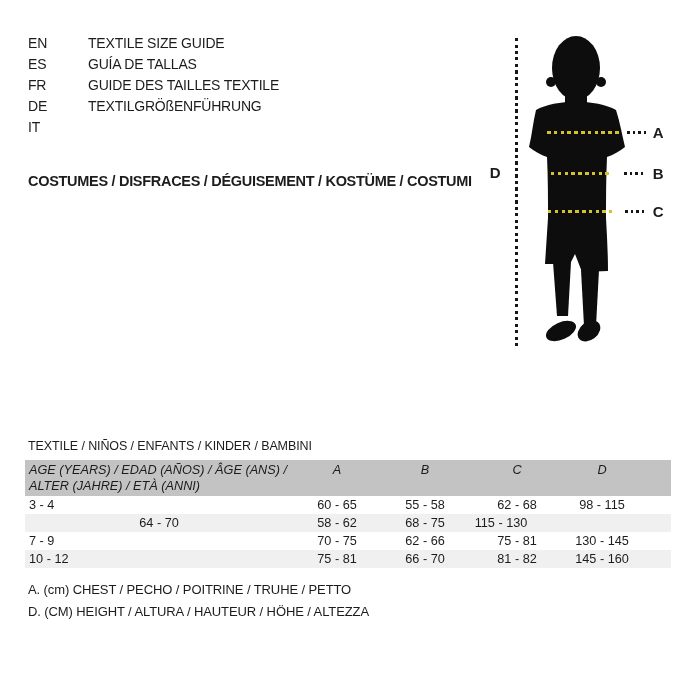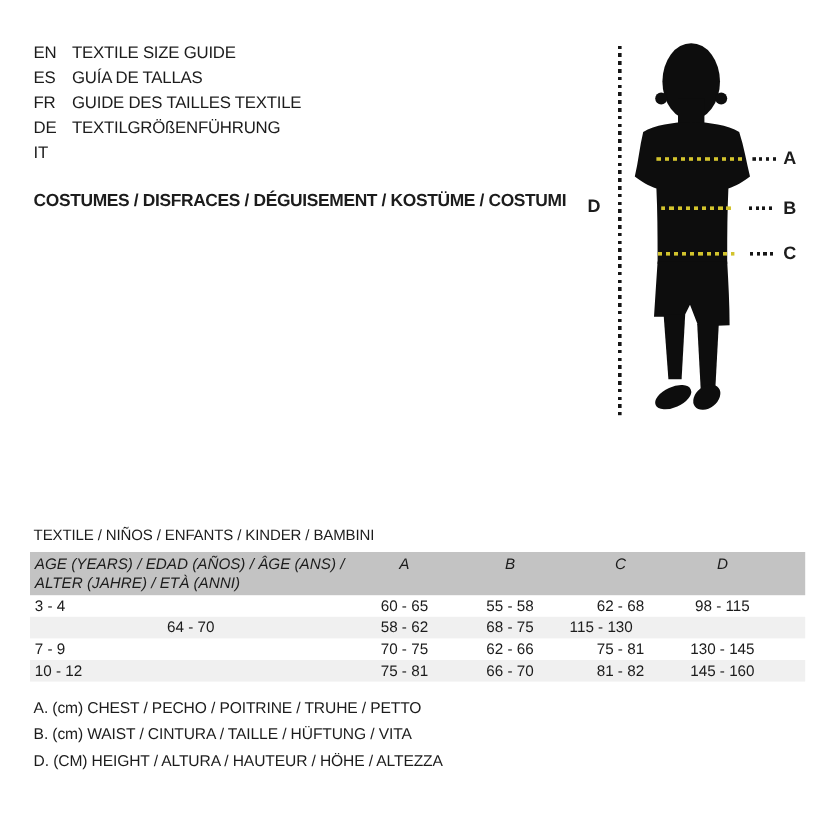--- a/index.html
+++ b/index.html
@@ -5,27 +5,27 @@
   html,body{margin:0;padding:0;}
   body{
     width:700px;height:700px;background:#ffffff;
     font-family:"Liberation Sans",sans-serif;
     color:#1c1c1c;-webkit-font-smoothing:antialiased;
   }
   .canvas{position:relative;width:700px;height:700px;overflow:hidden;background:#fff;}
 
   
   .lang-block{position:absolute;left:28px;top:33px;}
-  .lang-row{display:flex;height:21px;line-height:21px;font-size:14px;letter-spacing:-0.2px;}
+  .lang-row{display:flex;height:21px;line-height:21px;font-size:14px;letter-spacing:-0.2px;gap:28px;}
   .lang-code{width:32px;font-weight:700;font-weight:400;}
   .lang-text{white-space:nowrap;}
 
   
   .category-title{
-    position:absolute;left:28px;top:160px;
+    position:absolute;left:28px;top:173px;
     font-size:14.5px;font-weight:700;letter-spacing:-0.3px;white-space:nowrap;
   }
 
   
   .figure-area{position:absolute;left:0;top:0;width:700px;height:360px;}
   .silhouette-svg{position:absolute;left:515px;top:30px;width:130px;height:320px;}
   .d-line{
     position:absolute;left:515px;top:38px;width:2.6px;height:308px;
     background-image:repeating-linear-gradient(180deg,#161616 0 3px,transparent 3px 6.5px);
   }
@@ -164,17 +164,16 @@
       <div class="age-cell">10 - 12</div>
       <div class="num-cell">75 - 81</div>
       <div class="num-cell">66 - 70</div>
       <div class="num-cell">81 - 82</div>
       <div class="num-cell d-cell">145 - 160</div>
     </div>
   </div>
 
   <div class="legend">
     <div class="legend-line">A. (cm) CHEST / PECHO / POITRINE / TRUHE / PETTO</div>
-    <div class="legend-line">B. (cm) WAIST / CINTURA / TAILLE / HÜFTUNG / VITA</div>
     <div class="legend-line">D. (CM) HEIGHT / ALTURA / HAUTEUR / HÖHE / ALTEZZA</div>
   </div>
 
 </div>
 
 </body></html>

